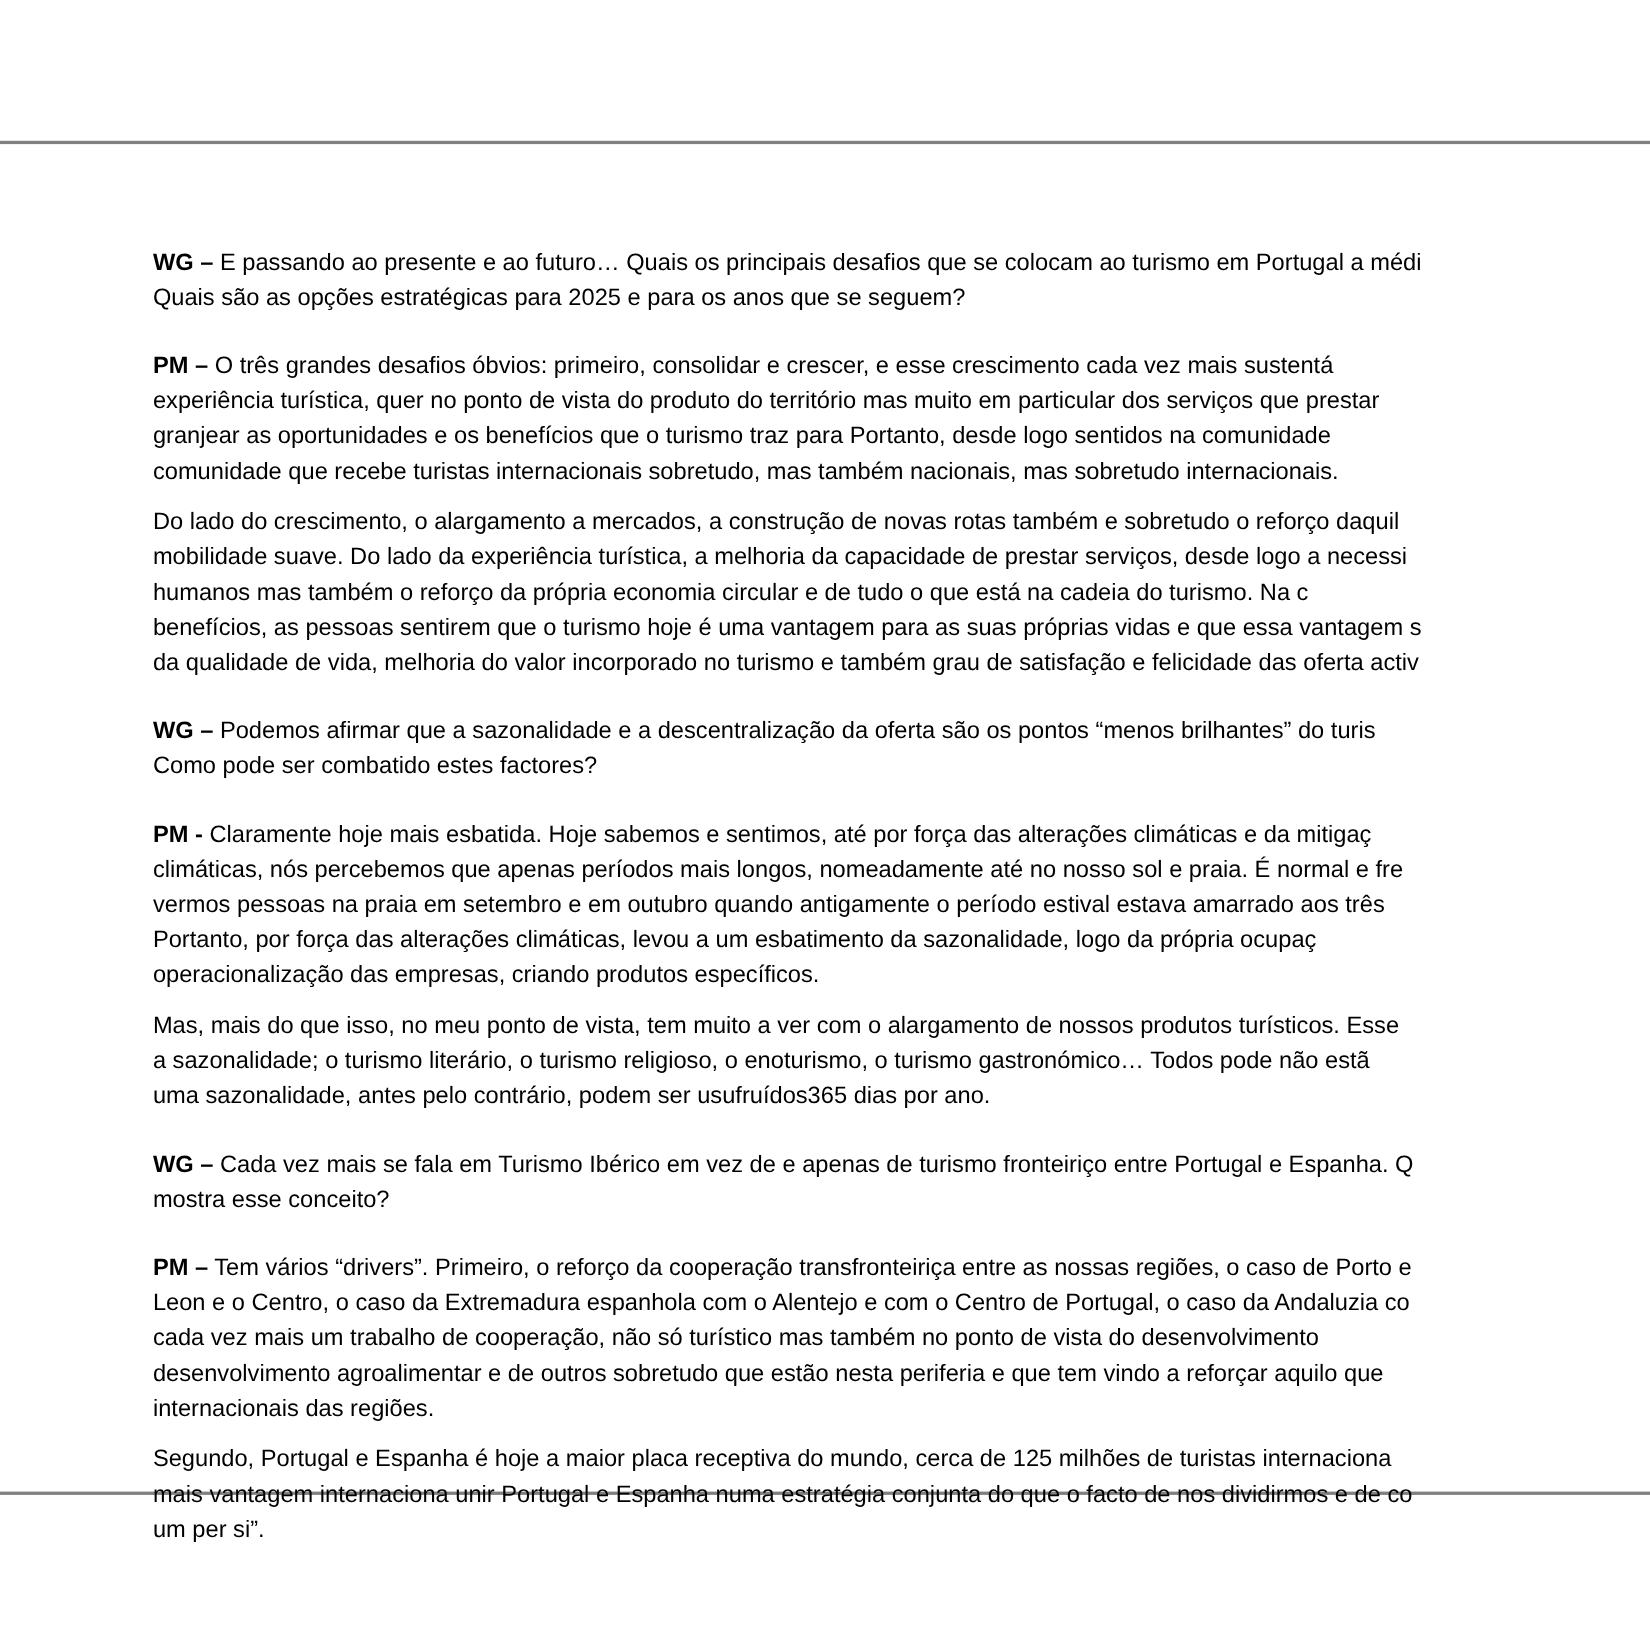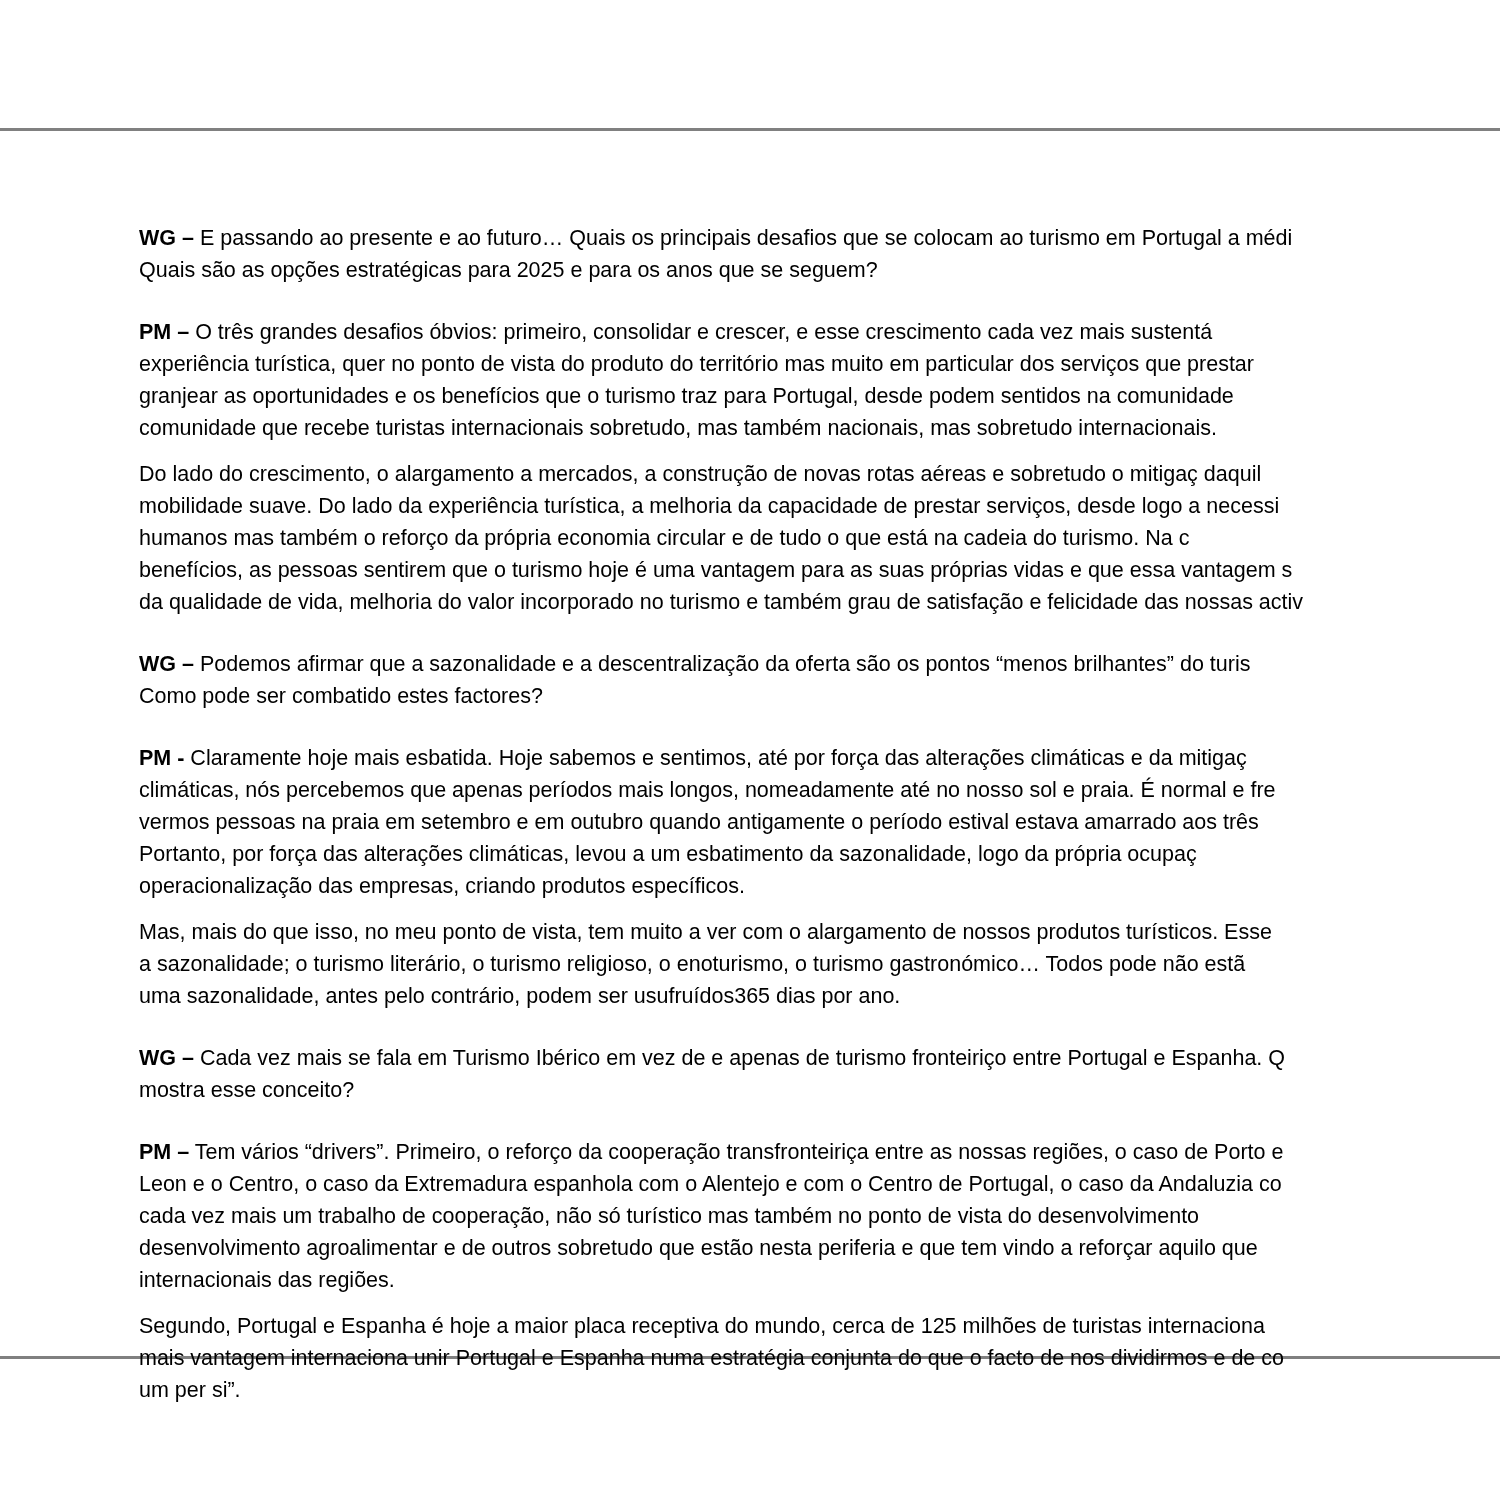--- a/index.html
+++ b/index.html
@@ -67,29 +67,29 @@
   <div class="rule rule-bottom"></div>
 
   <div class="doc-body" id="doc-body">
       <p class="indent">
         <span class="line"><span class="speaker">WG –</span><span> E passando ao presente e ao futuro… Quais os principais desafios que se colocam ao turismo em Portugal a médi</span></span>
         <span class="line"><span>Quais são as opções estratégicas para 2025 e para os anos que se seguem?</span></span>
       </p>
       <p class="gap-lg indent">
         <span class="line"><span class="speaker">PM –</span><span> O três grandes desafios óbvios: primeiro, consolidar e crescer, e esse crescimento cada vez mais sustentá</span></span>
         <span class="line"><span>experiência turística, quer no ponto de vista do produto do território mas muito em particular dos serviços que prestar</span></span>
-        <span class="line"><span>granjear as oportunidades e os benefícios que o turismo traz para Portugal, desde podem sentidos na comunidade</span></span>
+        <span class="line"><span>granjear as oportunidades e os benefícios que o turismo traz para Portanto, desde logo sentidos na comunidade</span></span>
         <span class="line"><span>comunidade que recebe turistas internacionais sobretudo, mas também nacionais, mas sobretudo internacionais.</span></span>
       </p>
       <p class="gap-sm indent">
-        <span class="line"><span>Do lado do crescimento, o alargamento a mercados, a construção de novas rotas aéreas e sobretudo o mitigaç daquil</span></span>
+        <span class="line"><span>Do lado do crescimento, o alargamento a mercados, a construção de novas rotas também e sobretudo o reforço daquil</span></span>
         <span class="line"><span>mobilidade suave. Do lado da experiência turística, a melhoria da capacidade de prestar serviços, desde logo a necessi</span></span>
         <span class="line"><span>humanos mas também o reforço da própria economia circular e de tudo o que está na cadeia do turismo. Na c</span></span>
         <span class="line"><span>benefícios, as pessoas sentirem que o turismo hoje é uma vantagem para as suas próprias vidas e que essa vantagem s</span></span>
-        <span class="line"><span>da qualidade de vida, melhoria do valor incorporado no turismo e também grau de satisfação e felicidade das nossas activ</span></span>
+        <span class="line"><span>da qualidade de vida, melhoria do valor incorporado no turismo e também grau de satisfação e felicidade das oferta activ</span></span>
       </p>
       <p class="gap-lg indent">
         <span class="line"><span class="speaker">WG –</span><span> Podemos afirmar que a sazonalidade e a descentralização da oferta são os pontos “menos brilhantes” do turis</span></span>
         <span class="line"><span>Como pode ser combatido estes factores?</span></span>
       </p>
       <p class="gap-lg indent">
         <span class="line"><span class="speaker">PM -</span><span> Claramente hoje mais esbatida. Hoje sabemos e sentimos, até por força das alterações climáticas e da mitigaç</span></span>
         <span class="line"><span>climáticas, nós percebemos que apenas períodos mais longos, nomeadamente até no nosso sol e praia. É normal e fre</span></span>
         <span class="line"><span>vermos pessoas na praia em setembro e em outubro quando antigamente o período estival estava amarrado aos três</span></span>
         <span class="line"><span>Portanto, por força das alterações climáticas, levou a um esbatimento da sazonalidade, logo da própria ocupaç</span></span>

